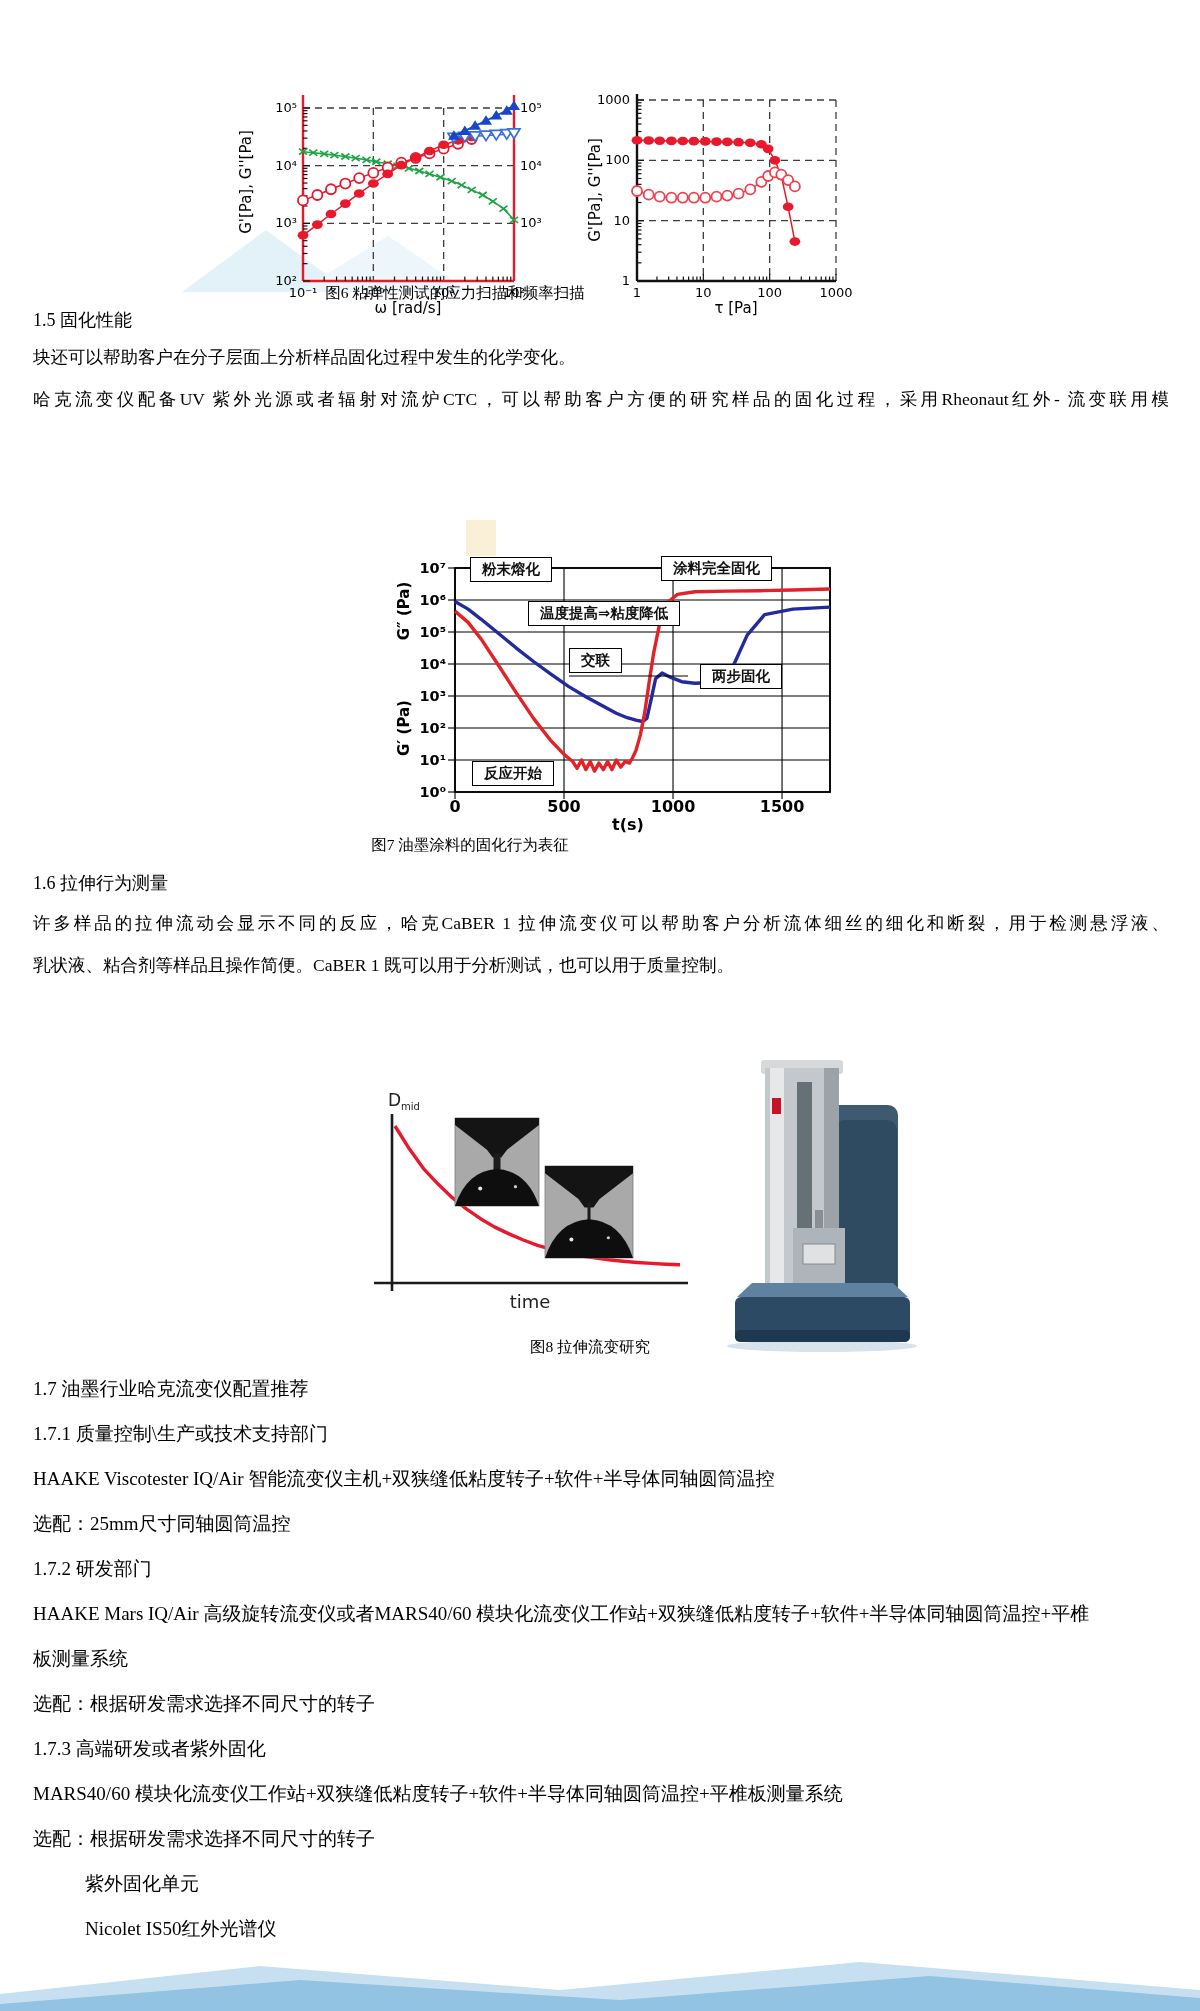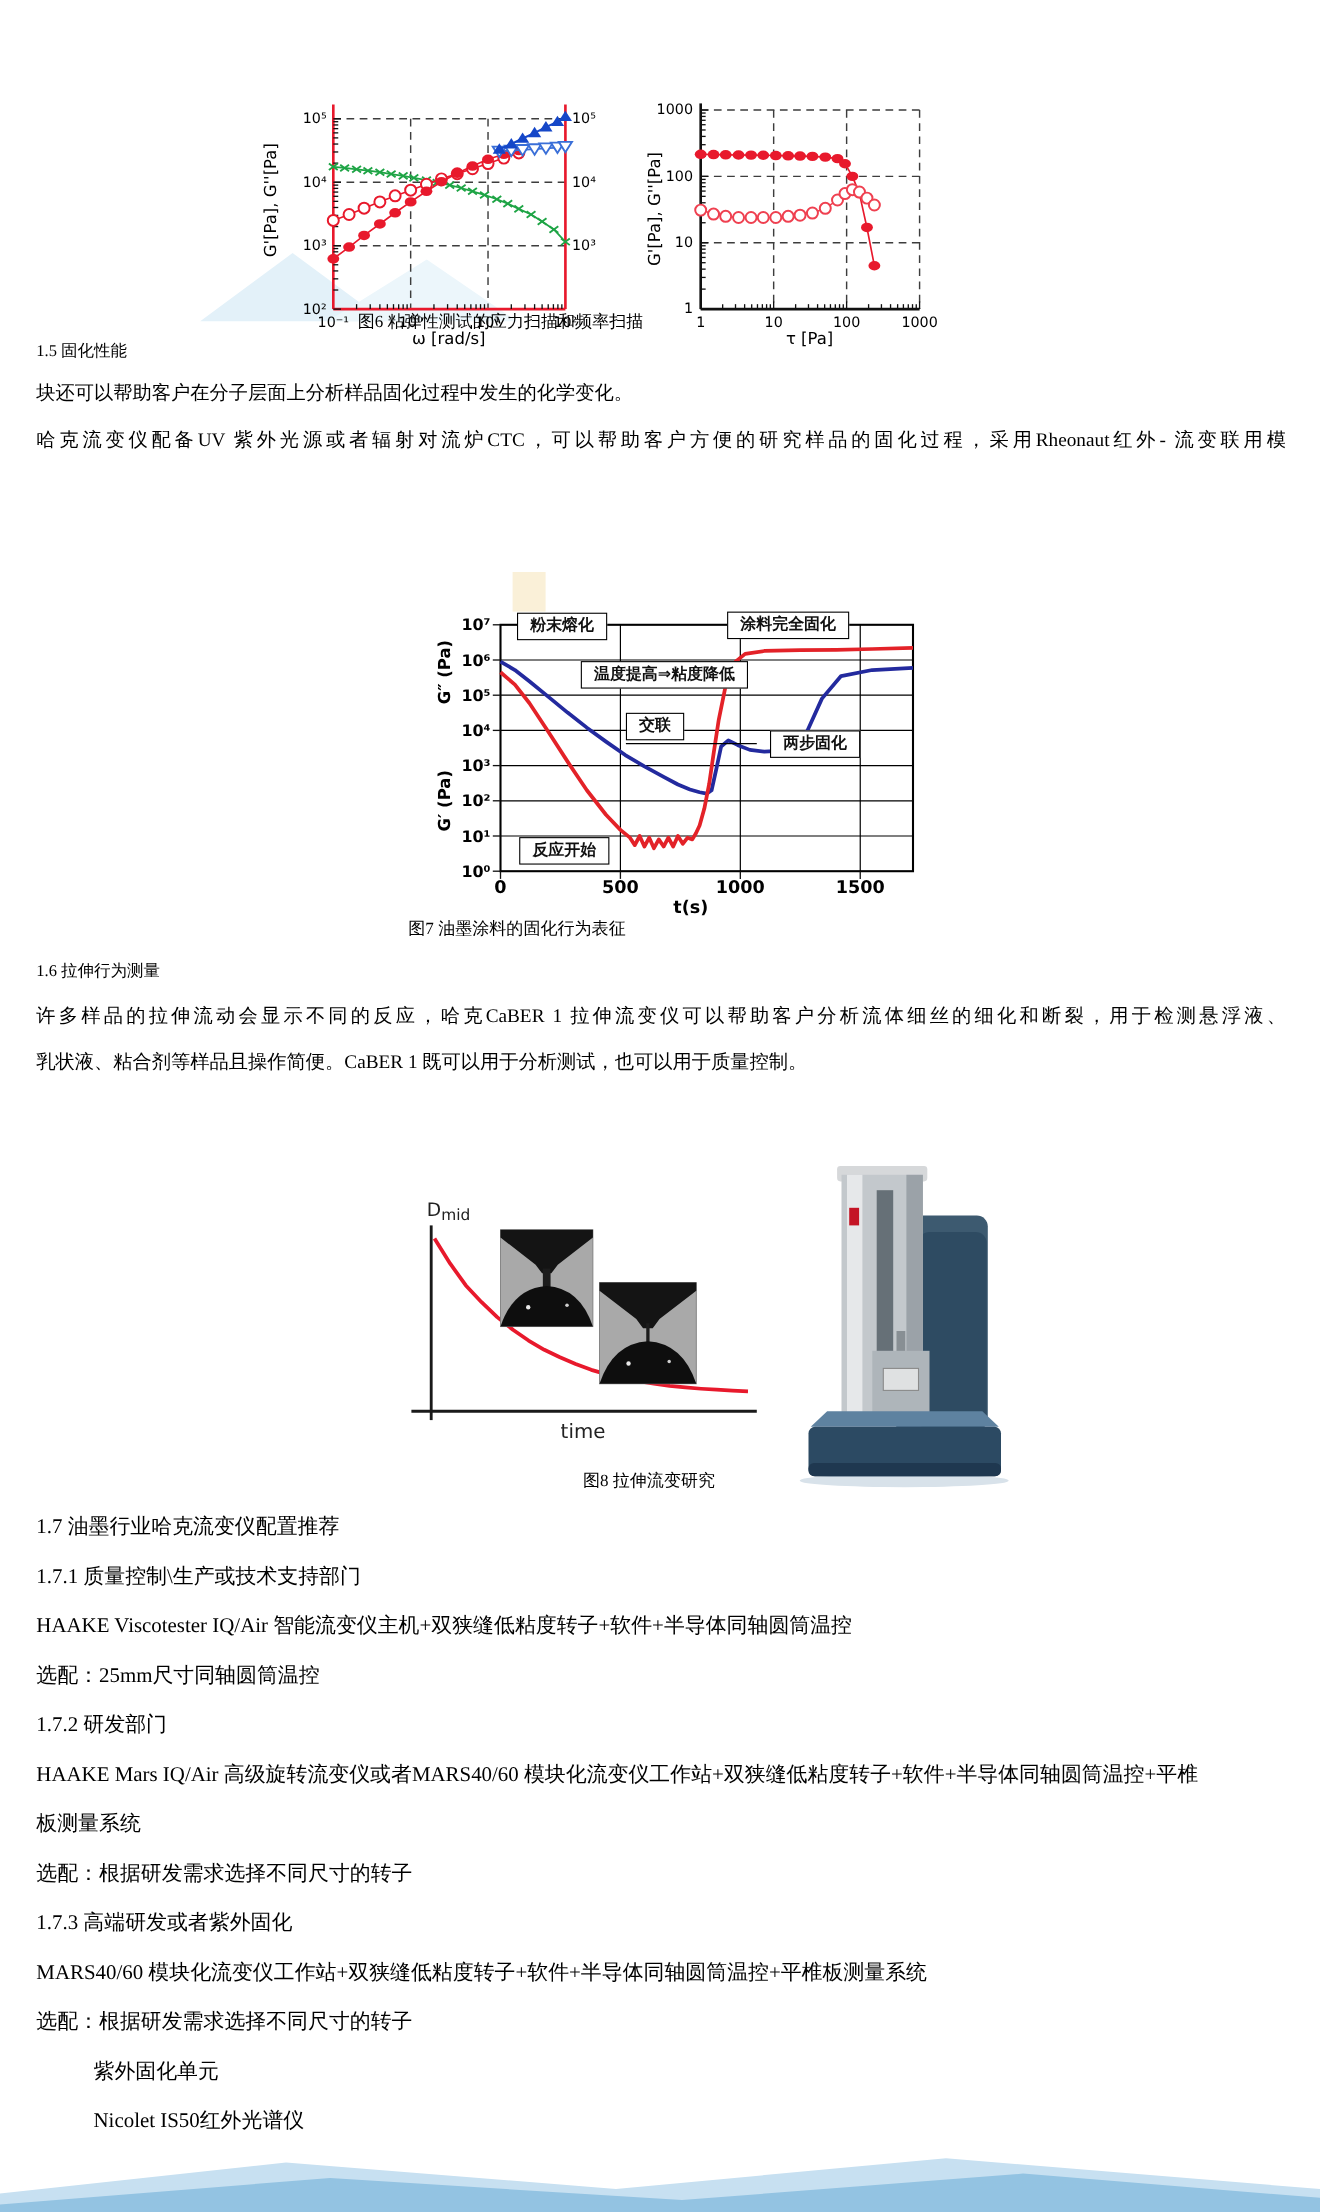--- a/index.html
+++ b/index.html
@@ -3,39 +3,39 @@
 <meta charset="utf-8">
 <style>
   html,body{margin:0;padding:0;background:#ffffff;}
   .page{position:relative;width:1200px;height:2011px;background:#fff;overflow:hidden;
         font-family:"Liberation Serif","DejaVu Serif",serif;color:#000;}
   #figlayer{position:absolute;left:0;top:0;z-index:1;}
   .txt{position:absolute;z-index:2;}
   .cap{position:absolute;z-index:2;font-size:15.5px;line-height:1.4;text-align:center;color:#000;}
   .body-line{font-size:17.5px;line-height:42px;white-space:normal;}
   .jfull{text-align:justify;text-align-last:justify;}
-  .h-line{font-size:15px;line-height:22px;font-family:Liberation Serif, serif;}
+  .h-line{font-size:18px;line-height:22px;font-family:Liberation Serif, serif;}
   .rl{font-size:19px;line-height:45px;}
   .indent{padding-left:52px;}
   .ann{position:absolute;z-index:3;border:1.6px solid #000;background:#fff;
        font-family:"DejaVu Sans","Liberation Sans",sans-serif;
        font-size:14.5px;font-weight:600;line-height:1.3;padding:2px 11px;color:#111;}
   .dash{stroke:#3d3d3d;stroke-width:1.3;stroke-dasharray:7 5;fill:none;}
   .grid7{stroke:#000;stroke-width:1.1;fill:none;}
   .redax{stroke:#e8192c;stroke-width:2.4;fill:none;}
   .blkax{stroke:#111;stroke-width:2.4;fill:none;}
   .tick{stroke:#111;stroke-width:1.2;}
   text{font-family:"DejaVu Sans","Liberation Sans",sans-serif;fill:#000;}
   .tk{font-size:13px;}
   .tk7{font-size:14.5px;font-weight:600;}
   .tk7x{font-size:16px;font-weight:600;}
   .axl{font-size:15px;}
   .axl7{font-size:15px;font-weight:600;}
   .dlab{position:absolute;z-index:2;font-family:"DejaVu Sans",sans-serif;font-size:17px;color:#222;}
-  .dlab sub{font-size:14px;}
+  .dlab sub{font-size:10px;}
   .timelab{position:absolute;z-index:2;font-family:"DejaVu Sans",sans-serif;font-size:18px;color:#222;text-align:center;}
 </style>
 </head>
 <body>
 
 <div class="page">
 
   <svg id="figlayer" width="1200" height="2011" viewBox="0 0 1200 2011">
       <g>
         <polygon points="182,292 266,230 350,292" fill="#e3f1f9"></polygon>

